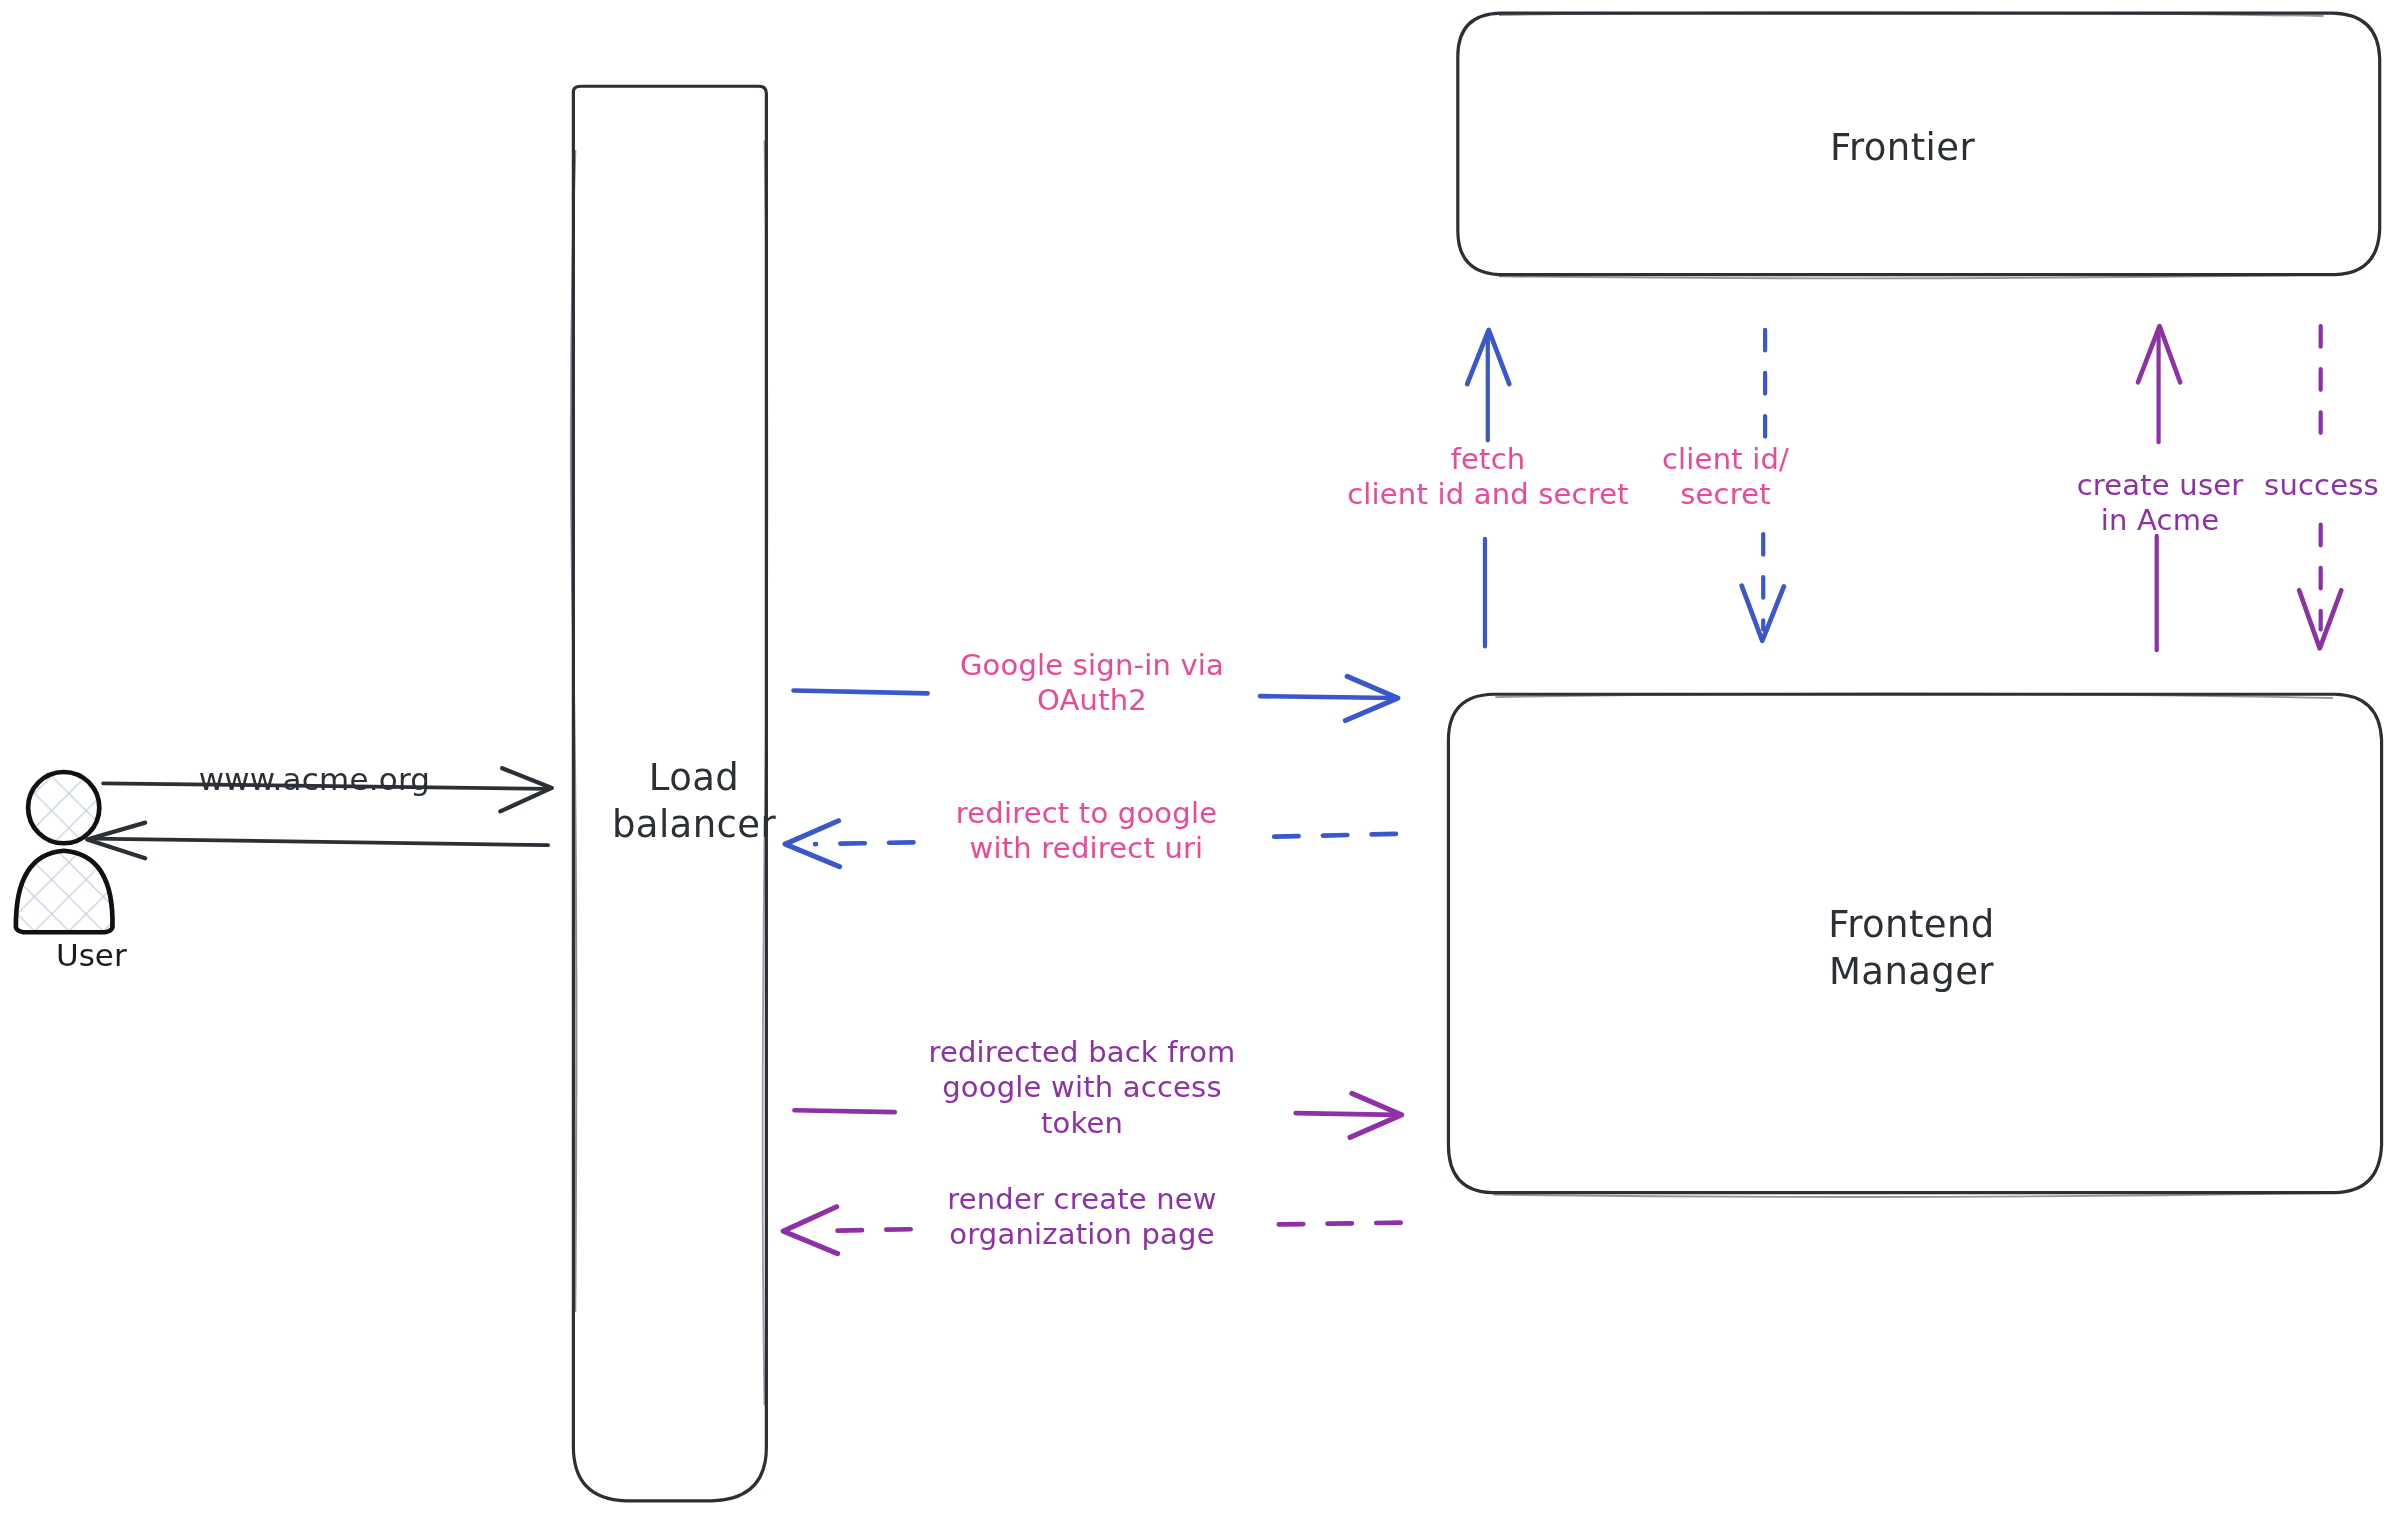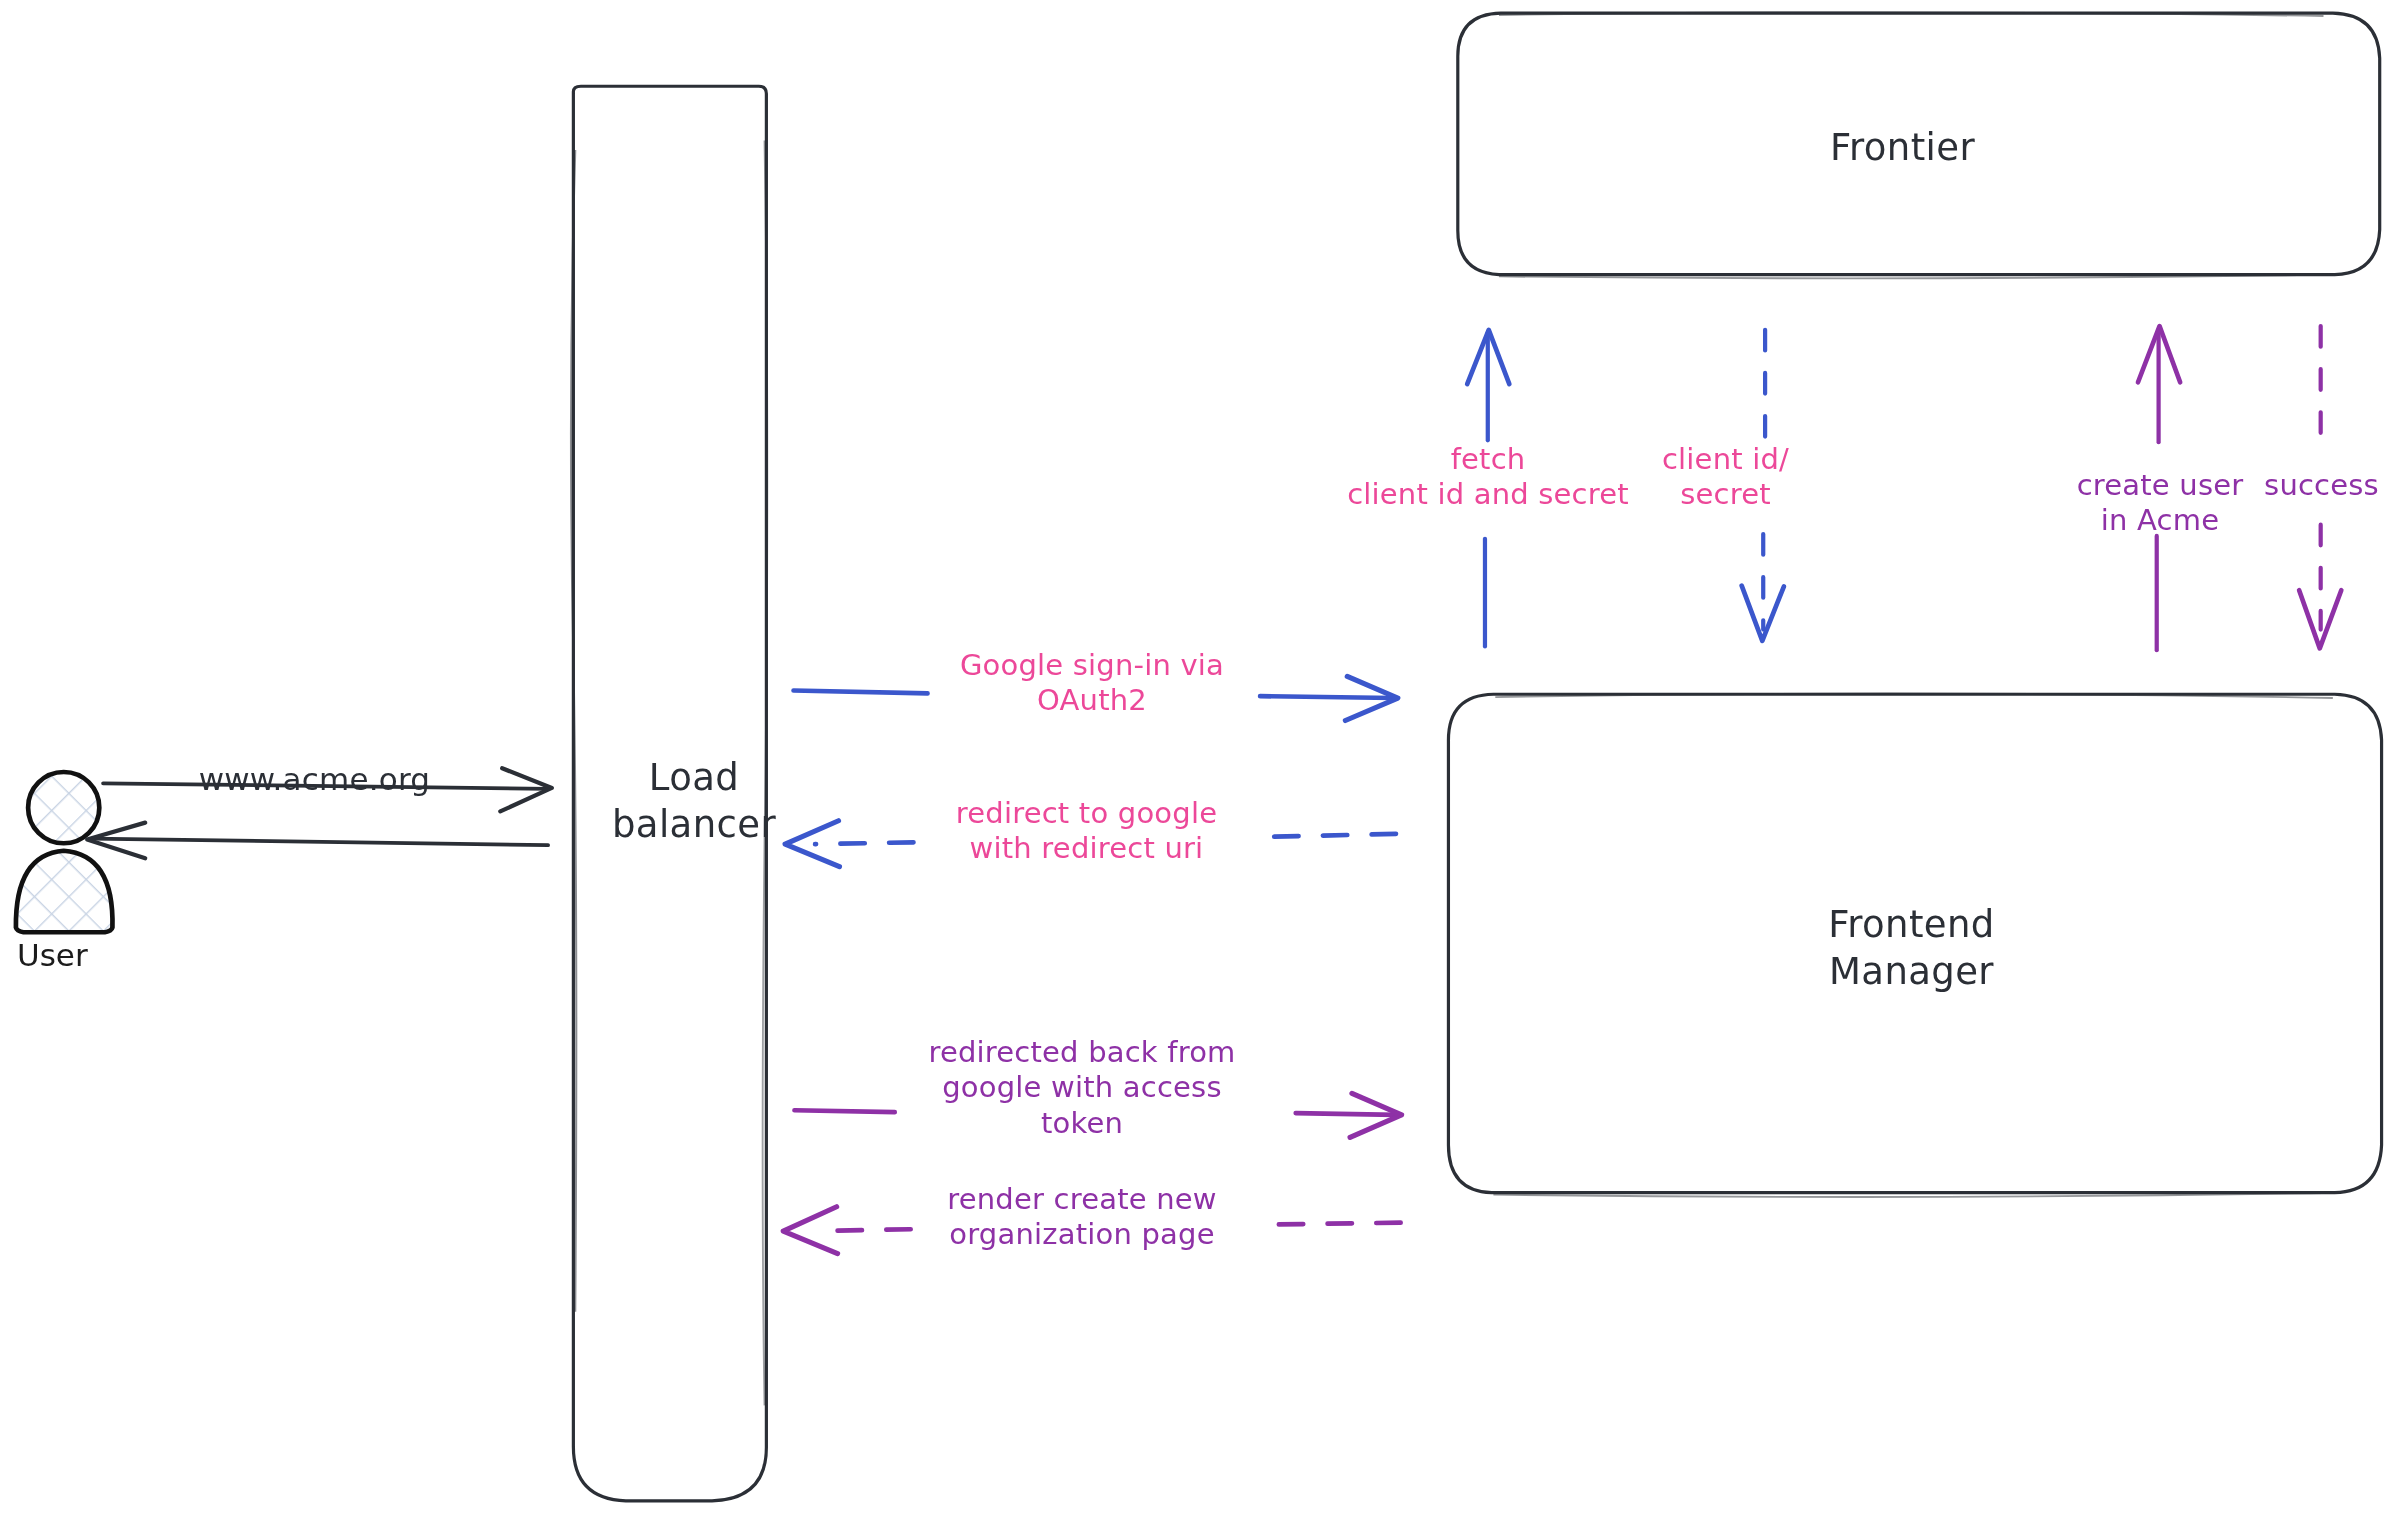--- a/index.html
+++ b/index.html
@@ -43,20 +43,21 @@
     white-space: pre-line;
   }
   .blue { color: #ec4899; }
   .purple { color: #8e31a6; }
   .dark { color: #2b2f36; }
   .actor-label {
     position: absolute;
     font-size: 31px;
     color: #1c1c1c;
     font-family: "DejaVu Sans", sans-serif;
+    margin-left: 39px;
   }
 </style>
 </head>
 <body>
 
 <div id="canvas">
 
   <svg class="layer" viewBox="0 0 2567 1633">
     <defs>
       <pattern id="hatch" width="26" height="26" patternUnits="userSpaceOnUse" patternTransform="rotate(45)">

